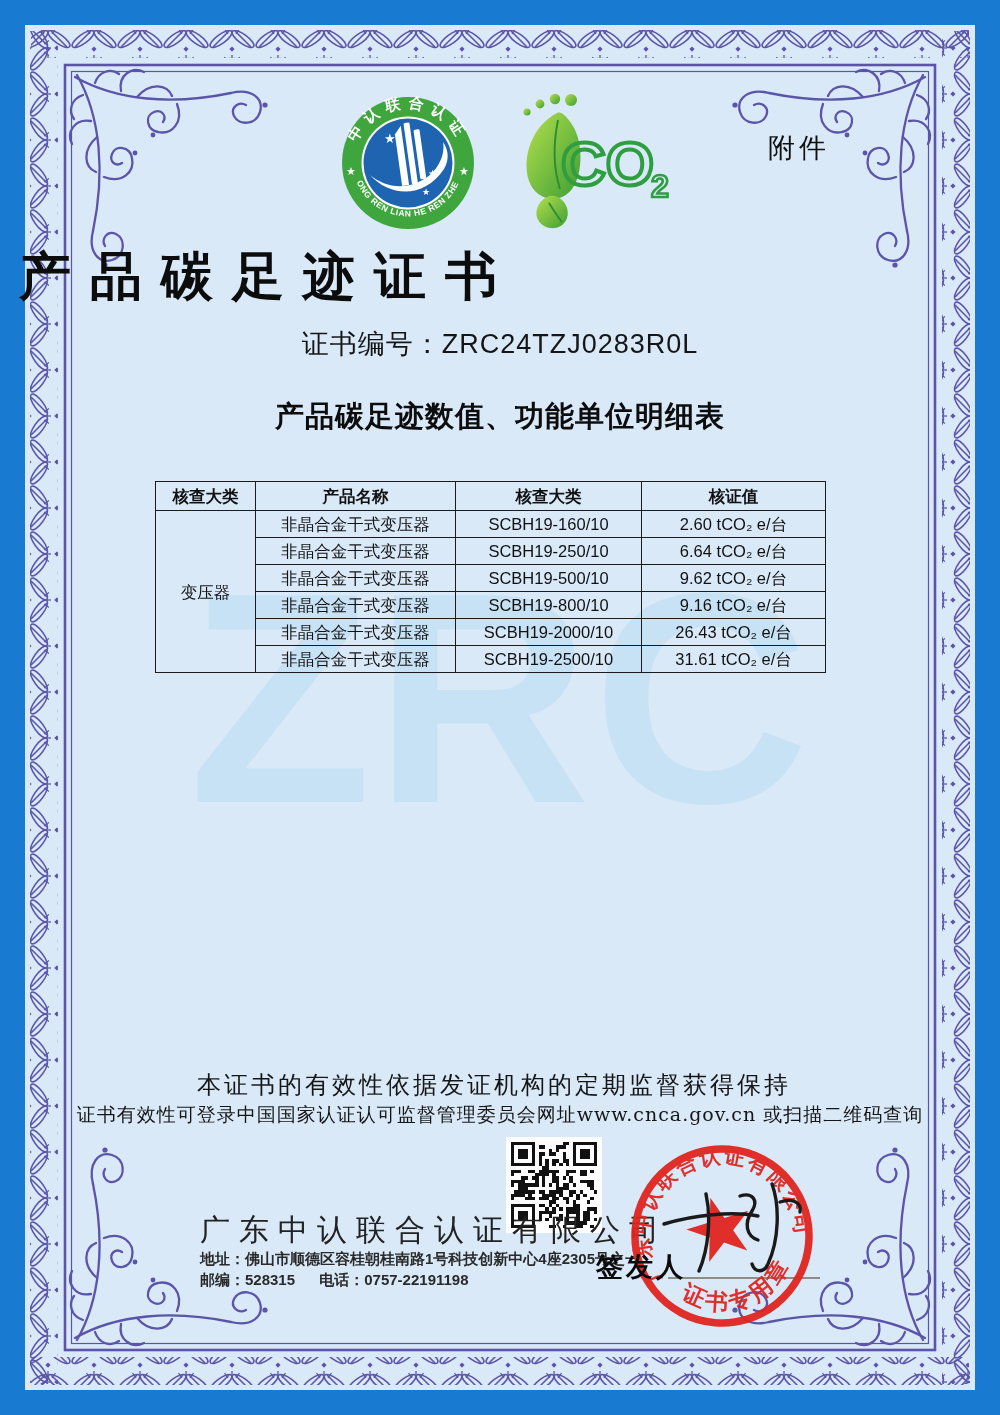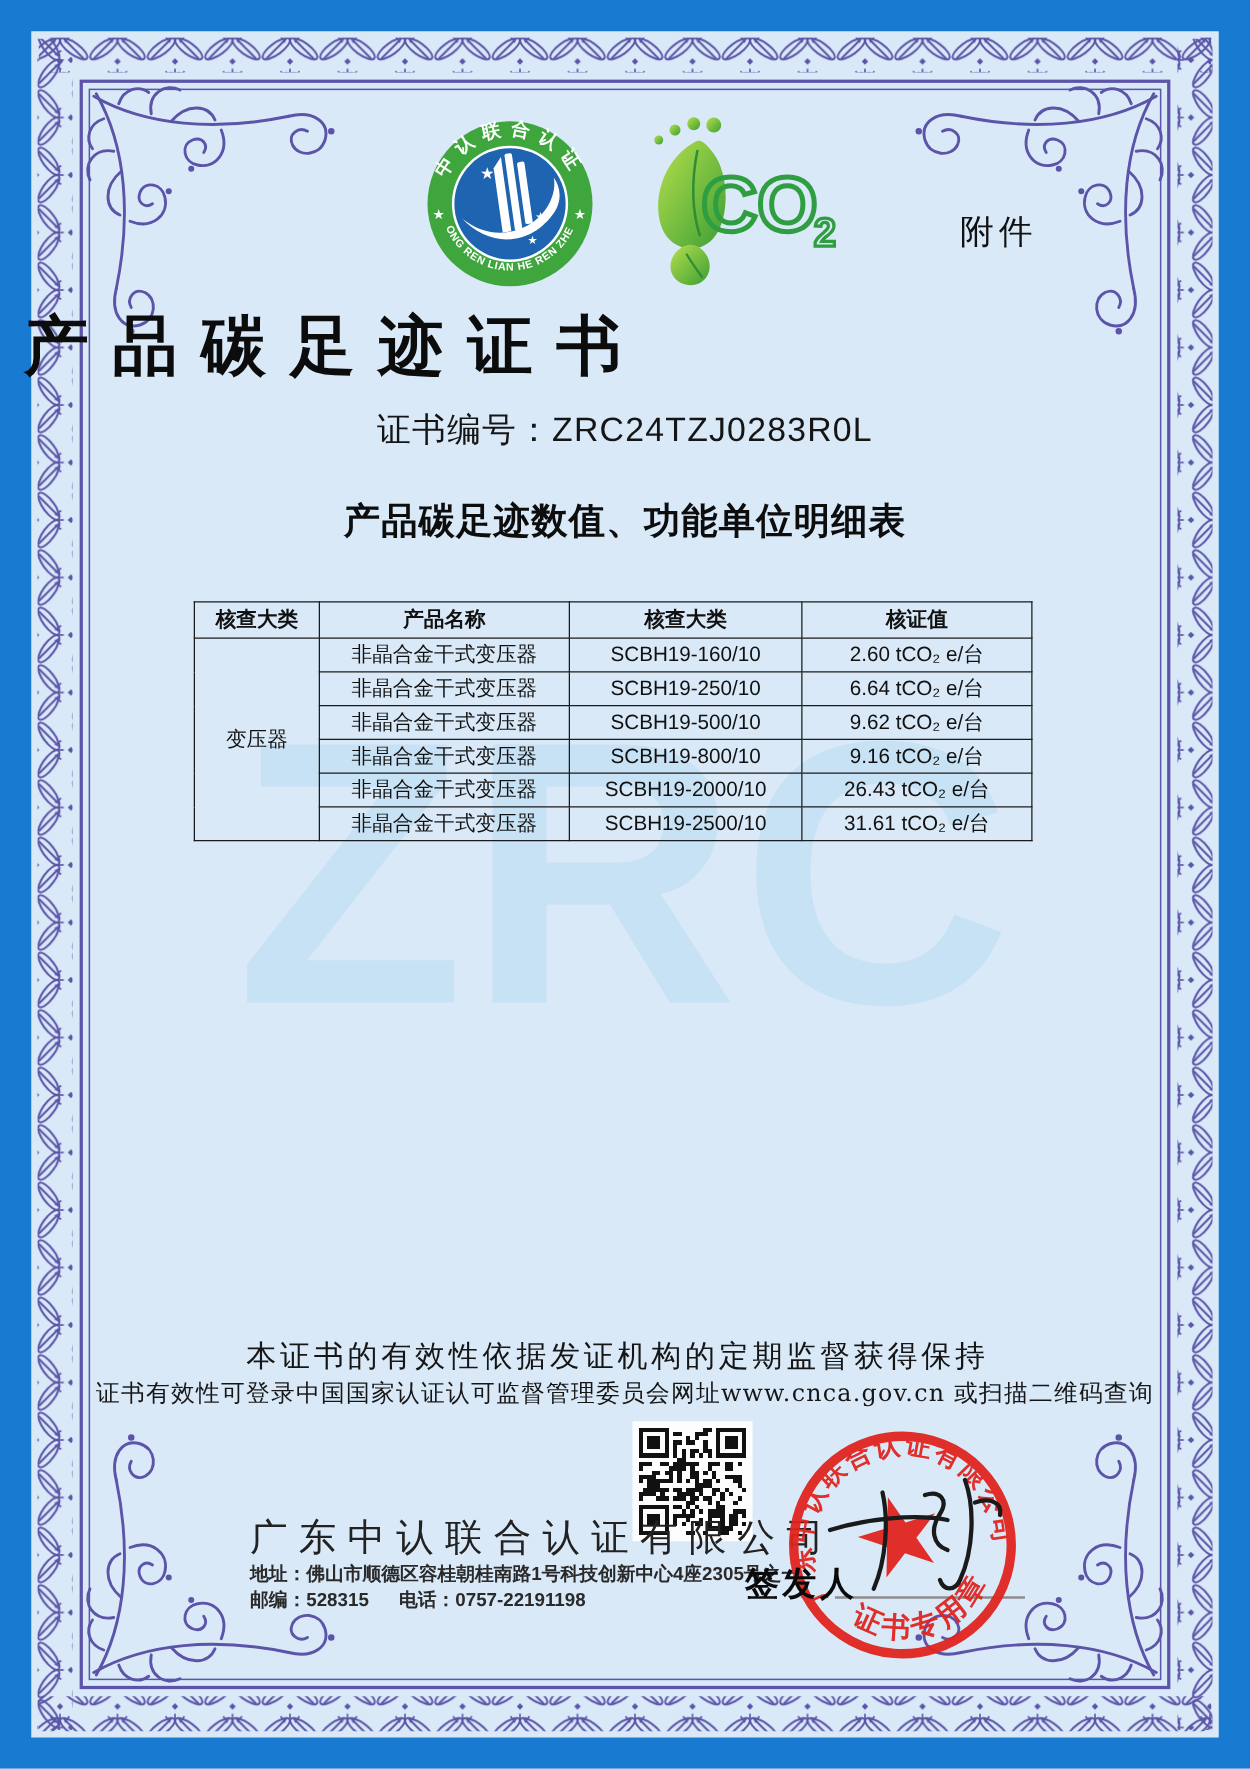--- a/index.html
+++ b/index.html
@@ -4,21 +4,21 @@
 <style>
   html,body{margin:0;padding:0;}
   body{font-family:"Liberation Sans",sans-serif;background:#e8e8e8;}
   .page{position:relative;width:1000px;height:1415px;background:#187bd1;overflow:hidden;}
   .sheet{position:absolute;left:25px;top:25px;width:950px;height:1365px;background:#d9e9f8;}
   .border-svg{position:absolute;left:25px;top:25px;width:950px;height:1365px;z-index:1;}
   .watermark{position:absolute;left:0;right:0;top:548px;text-align:center;z-index:1;
              font-size:300px;font-weight:bold;color:#c8e2f5;letter-spacing:2px;line-height:1;
              font-family:"Liberation Sans",sans-serif;user-select:none;}
   .attachment{position:absolute;left:768px;top:130px;font-size:27px;color:#111;z-index:3;
-              font-family:"DejaVu Serif",serif;letter-spacing:4px;margin-top:37px;}
+              font-family:"DejaVu Serif",serif;letter-spacing:4px;}
   .logo1{position:absolute;left:340px;top:95px;z-index:3;}
   .logo2{position:absolute;left:513px;top:93px;z-index:3;}
   .title{position:absolute;left:0;right:0;top:242px;text-align:left;z-index:3;
          font-size:52px;font-weight:600;color:#0c0c0c;letter-spacing:19px;padding-left:19px;}
   .certno{position:absolute;left:0;right:0;top:326px;text-align:center;z-index:3;
           font-size:27px;color:#151515;letter-spacing:1px;}
   .subtitle{position:absolute;left:0;right:0;top:397px;text-align:center;z-index:3;
             font-size:29px;font-weight:bold;color:#0d0d0d;letter-spacing:1px;}
   table.data{position:absolute;left:155px;top:481px;width:670px;z-index:3;
              border-collapse:collapse;table-layout:fixed;background:transparent;}

